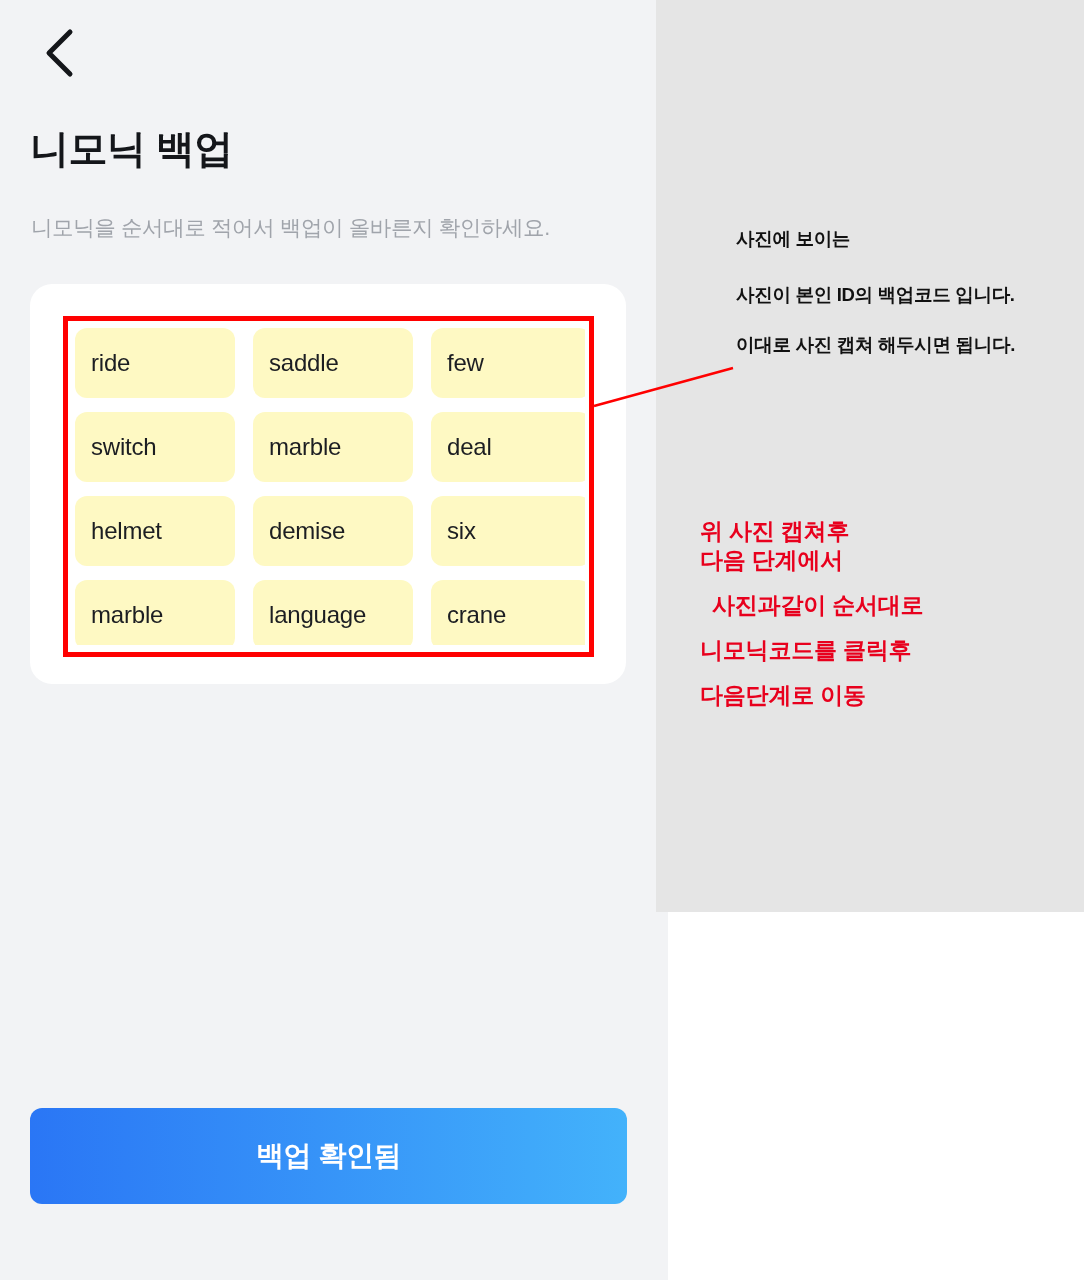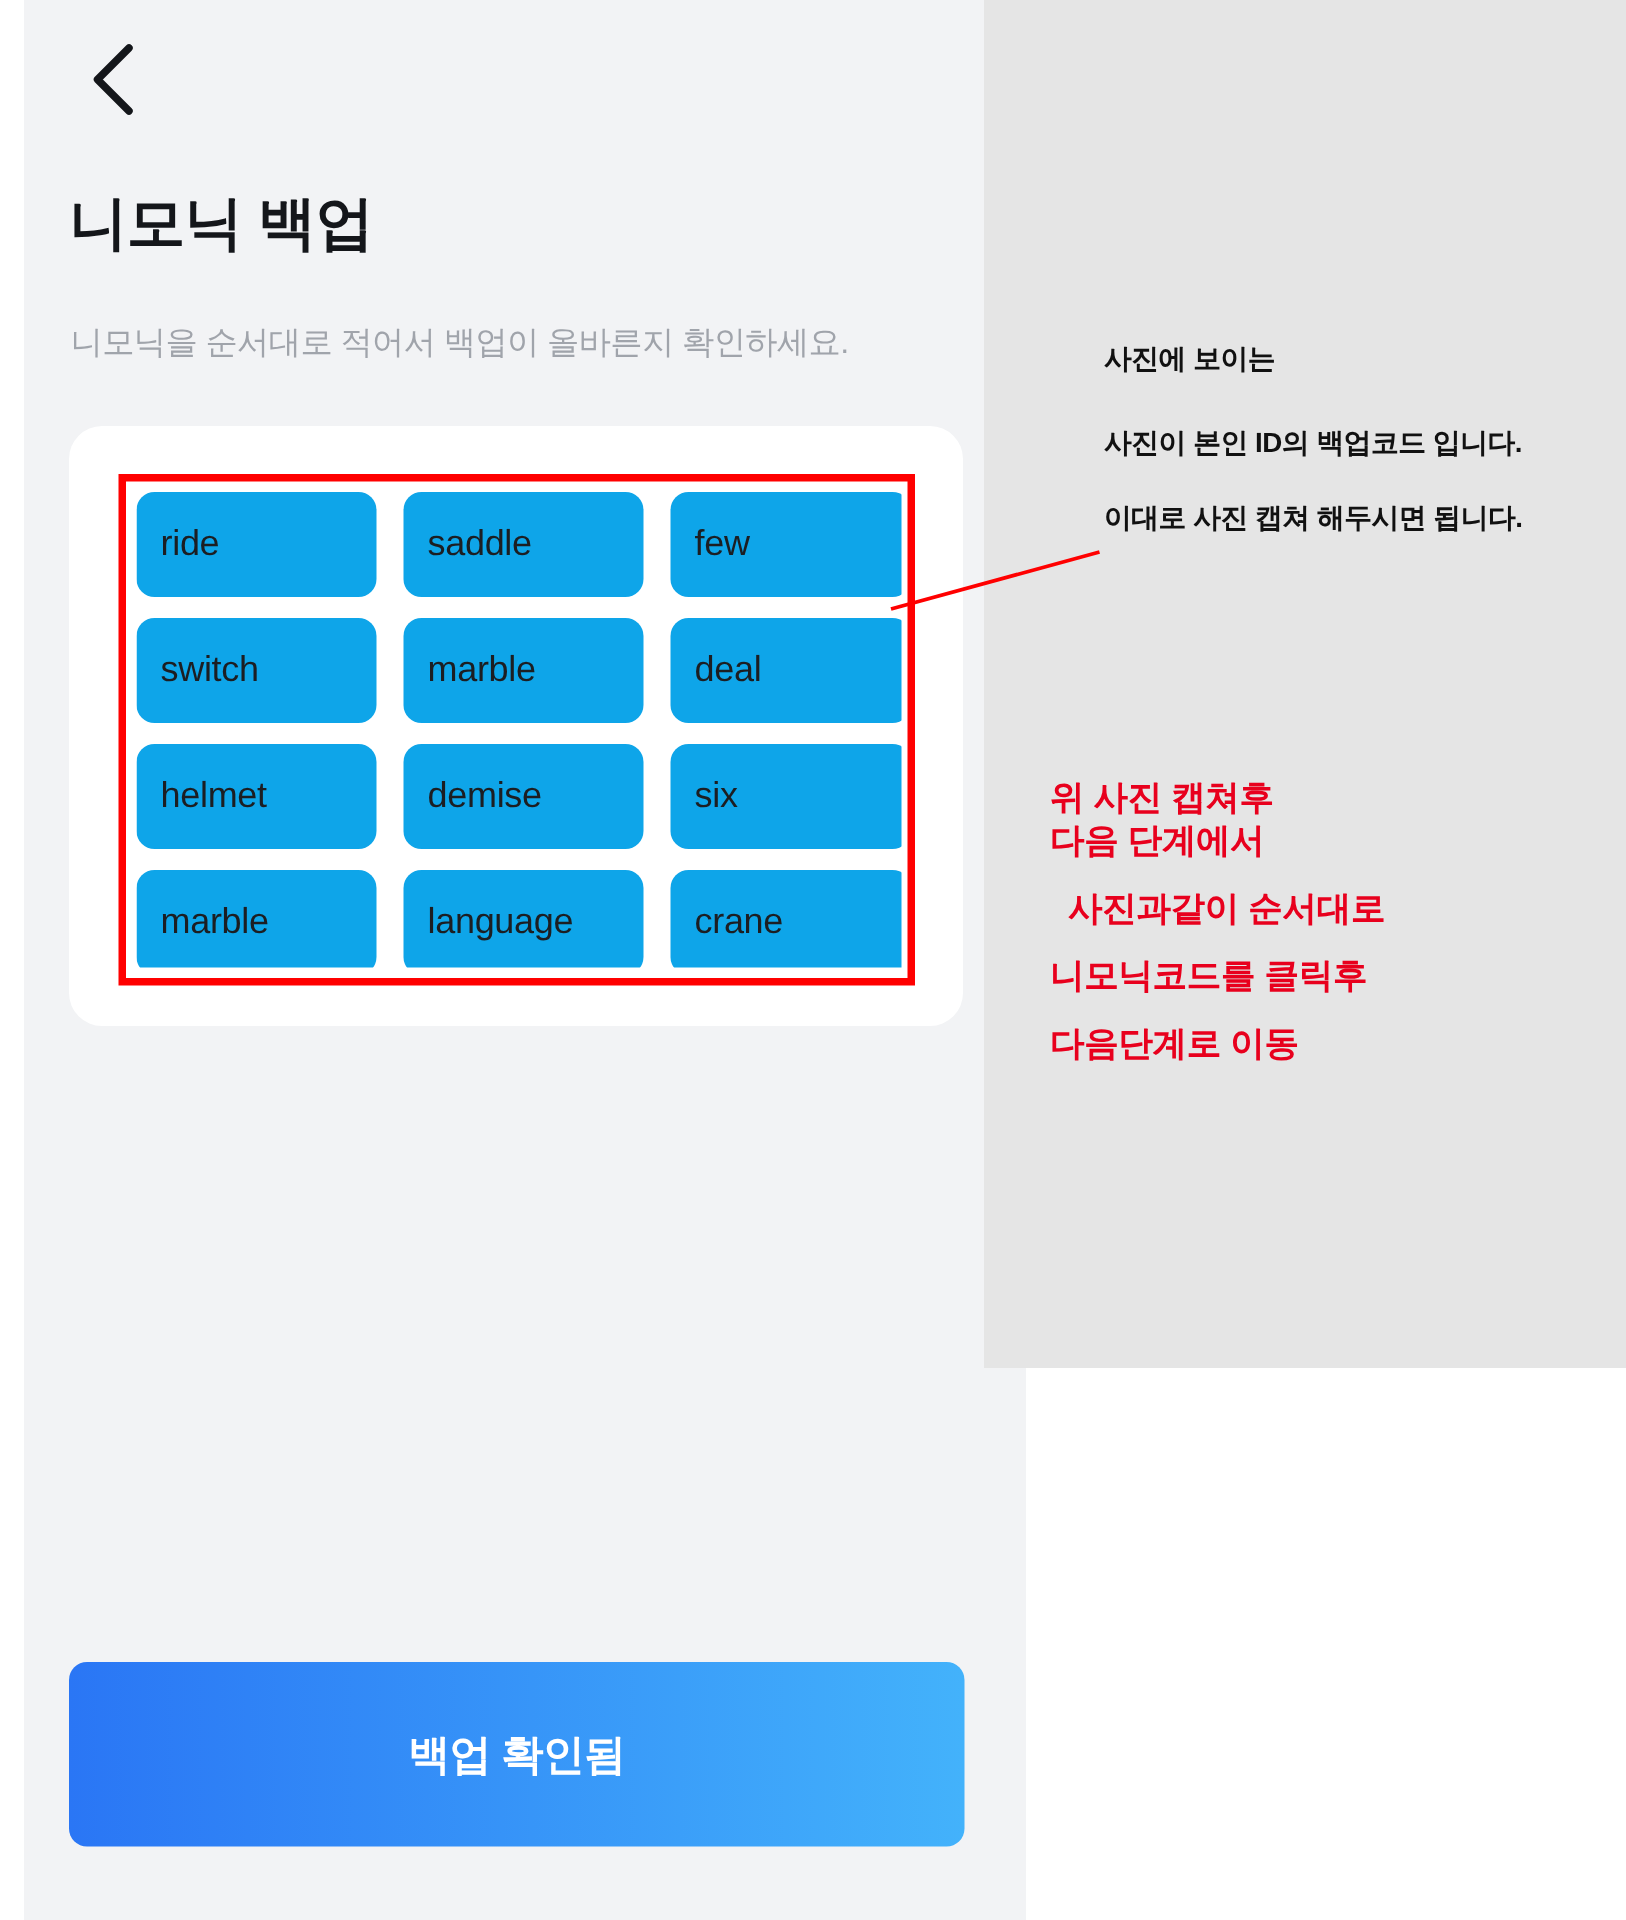--- a/index.html
+++ b/index.html
@@ -11,21 +11,21 @@
     height: 1280px;
     background: #ffffff;
     font-family: "Liberation Sans", sans-serif;
     overflow: hidden;
     position: relative;
   }
 
   
   .phone {
     position: absolute;
-    left: 16px;
+    left: 0;
     top: 0;
     width: 656px;
     height: 1280px;
     background: #f2f3f5;
     overflow: hidden;
     padding-left: 12px;
   }
 
   .back-button {
     position: absolute;
@@ -89,37 +89,37 @@
     width: 510px;
     height: 317px;
     display: grid;
     grid-template-columns: repeat(3, 160px);
     grid-template-rows: repeat(4, 70px);
     column-gap: 18px;
     row-gap: 14px;
     overflow: hidden;
   }
   .word-chip {
-    background: #0ea5e9;
+    background: #fef9c3;
     border-radius: 12px;
     display: flex;
     align-items: center;
     padding-left: 16px;
     box-sizing: border-box;
     font-size: 24px;
     color: #1c1e22;
     letter-spacing: -0.2px;
   }
 
   .confirm-button {
     position: absolute;
     left: 30px;
     top: 1108px;
     width: 597px;
-    height: 123px;
+    height: 96px;
     border: none;
     border-radius: 12px;
     background: linear-gradient(to right, #2a76f5, #43b2fb);
     color: #ffffff;
     font-size: 28px;
     font-weight: bold;
     font-family: "Liberation Sans", sans-serif;
     letter-spacing: -0.5px;
     cursor: pointer;
   }

